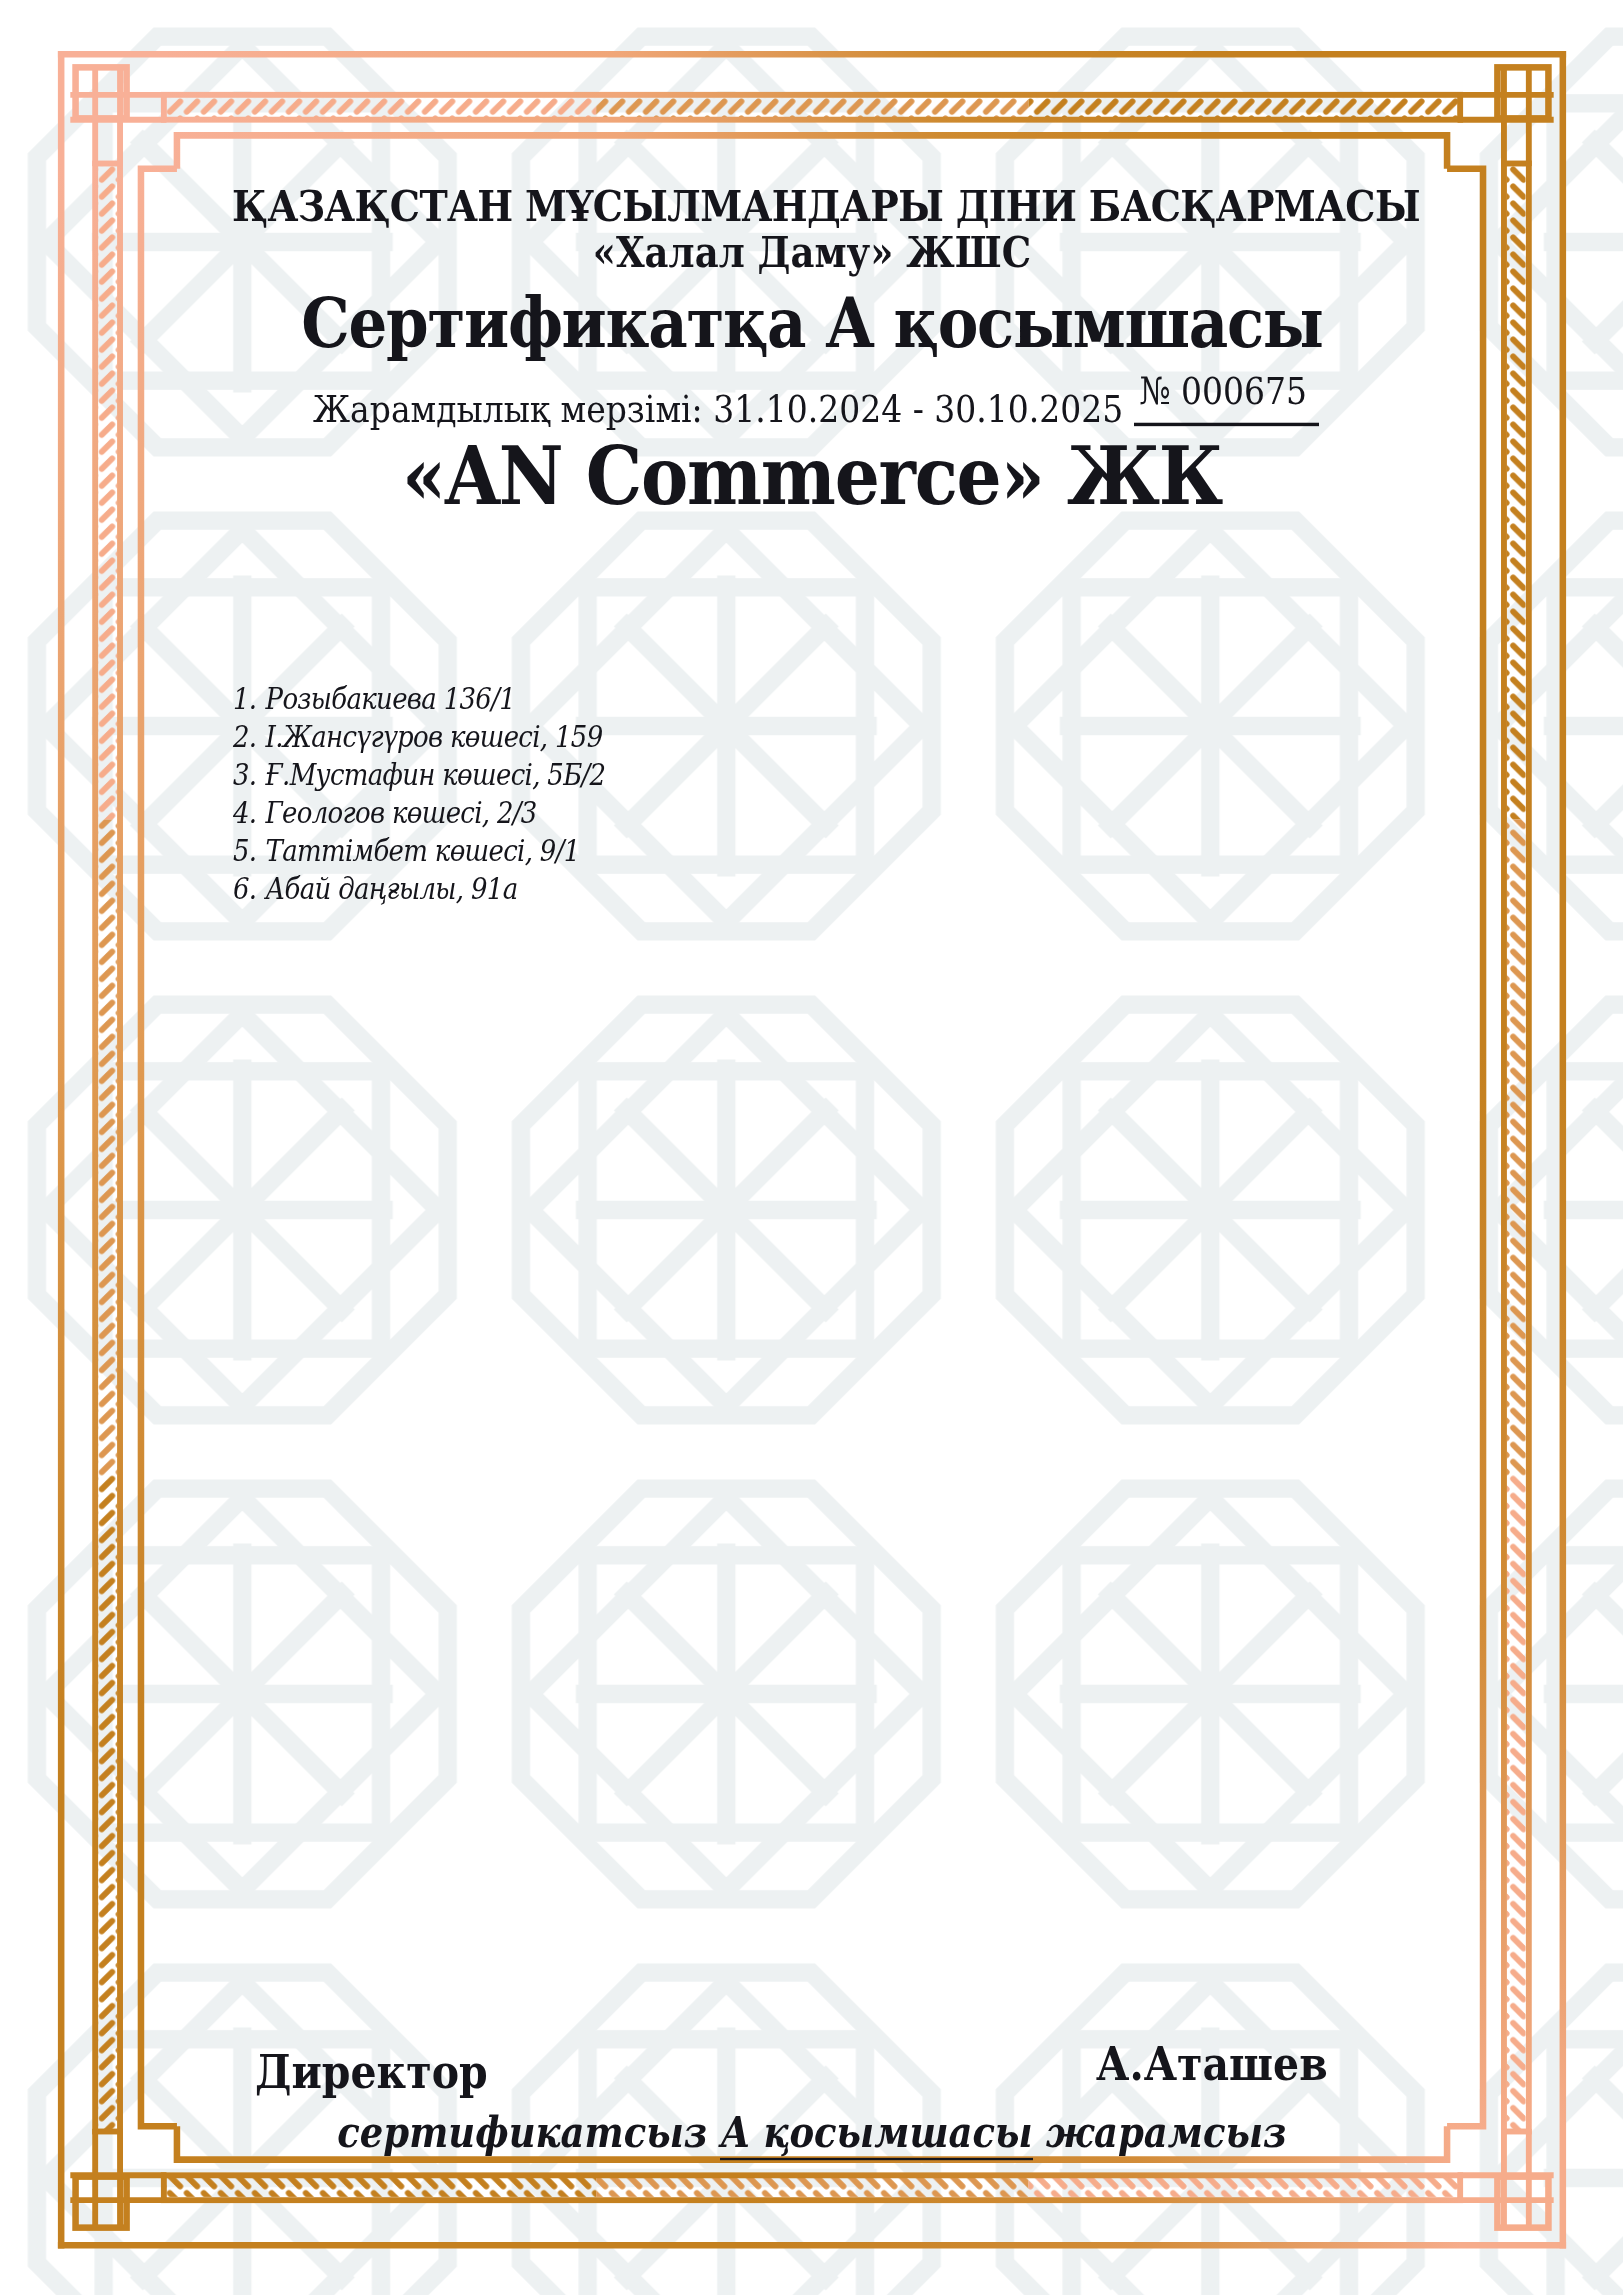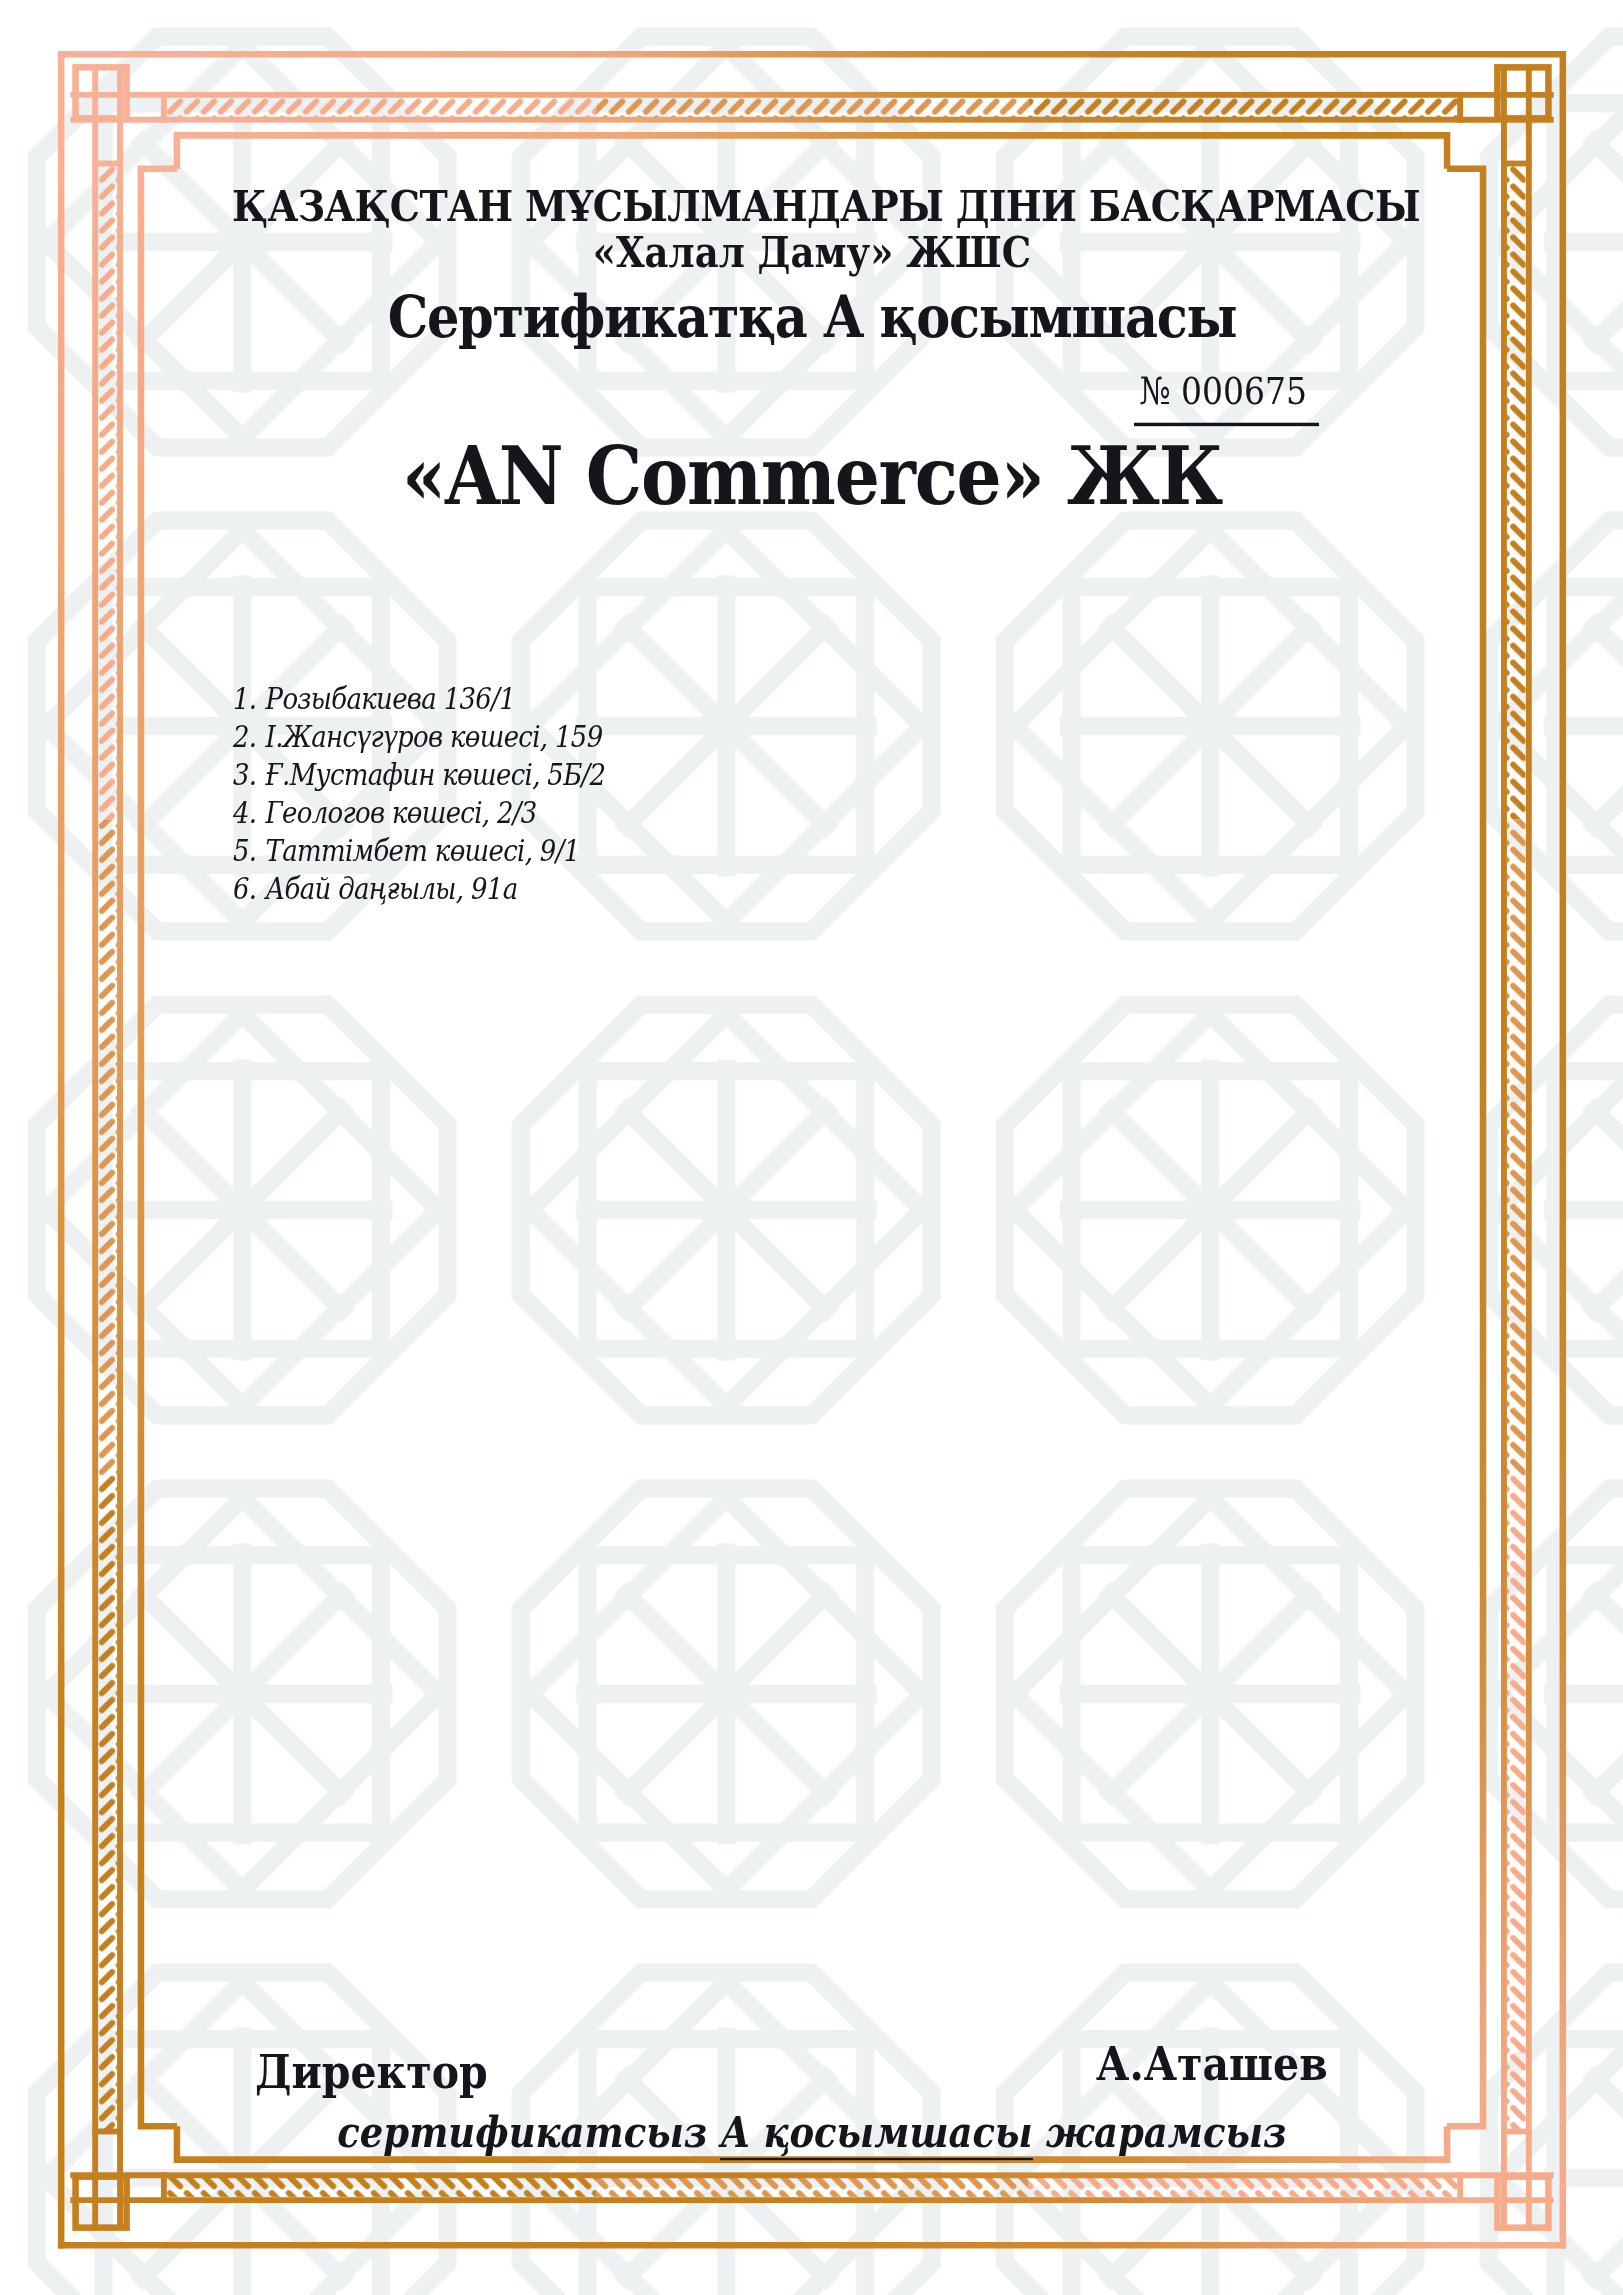--- a/index.html
+++ b/index.html
@@ -9,21 +9,21 @@
     font-family:"DejaVu Serif","Liberation Serif",serif;
   }
   svg.layer{position:absolute;top:0;left:0;}
   .line{position:absolute;white-space:nowrap;}
   .center{left:0;right:0;text-align:center;}
   .tall{display:inline-block;transform:scaleY(1.14);transform-origin:50% 55%;}
   .b{font-weight:bold;}
   .i{font-style:italic;text-align:center;}
   .org{top:183px;font-size:38px;letter-spacing:-0.7px;padding-left:28px;}
   .company{top:230px;font-size:37px;}
-  .title{top:287px;font-size:51px;letter-spacing:-1.3px;}
+  .title{top:287px;font-size:61px;letter-spacing:-1.3px;}
   .validity{top:390px;left:313px;font-size:33px;}
   .certno{top:373px;left:1134px;font-size:33px;}
   .num-underline{display:inline-block;border-bottom:3.3px solid #15151B;padding:0 11.8px 7.9px 5.2px;}
   .holder{top:434px;font-size:71px;letter-spacing:-1.3px;}
   .heading{top:577px;font-size:34px;}
   .addr{position:absolute;left:216px;top:663px;margin:17px;padding:0;list-style:none;
         font-size:26px;font-style:italic;letter-spacing:-0.7px;}
   .addr li{height:38px;line-height:38px;}
   .addr .no{margin-right:9.2px;}
   .role{top:2040px;left:255px;font-size:41px;margin-top:8px;}
@@ -180,20 +180,23 @@
   </div>
 
   <div class="line center company b">
     <span class="tall">«Халал Даму» ЖШС</span>
   </div>
 
   <div class="line center title b">
     <span class="tall">Сертификатқа А қосымшасы</span>
   </div>
 
+  <div class="line validity">
+    <span class="tall">Жарамдылық мерзімі: 31.10.2024 - 30.10.2025</span>
+  </div>
 
   <div class="line certno">
     <span class="tall"><span class="num-underline">№ 000675</span></span>
   </div>
 
   <div class="line center holder b">
     <span class="tall">«AN Commerce» ЖК</span>
   </div>
 
 

